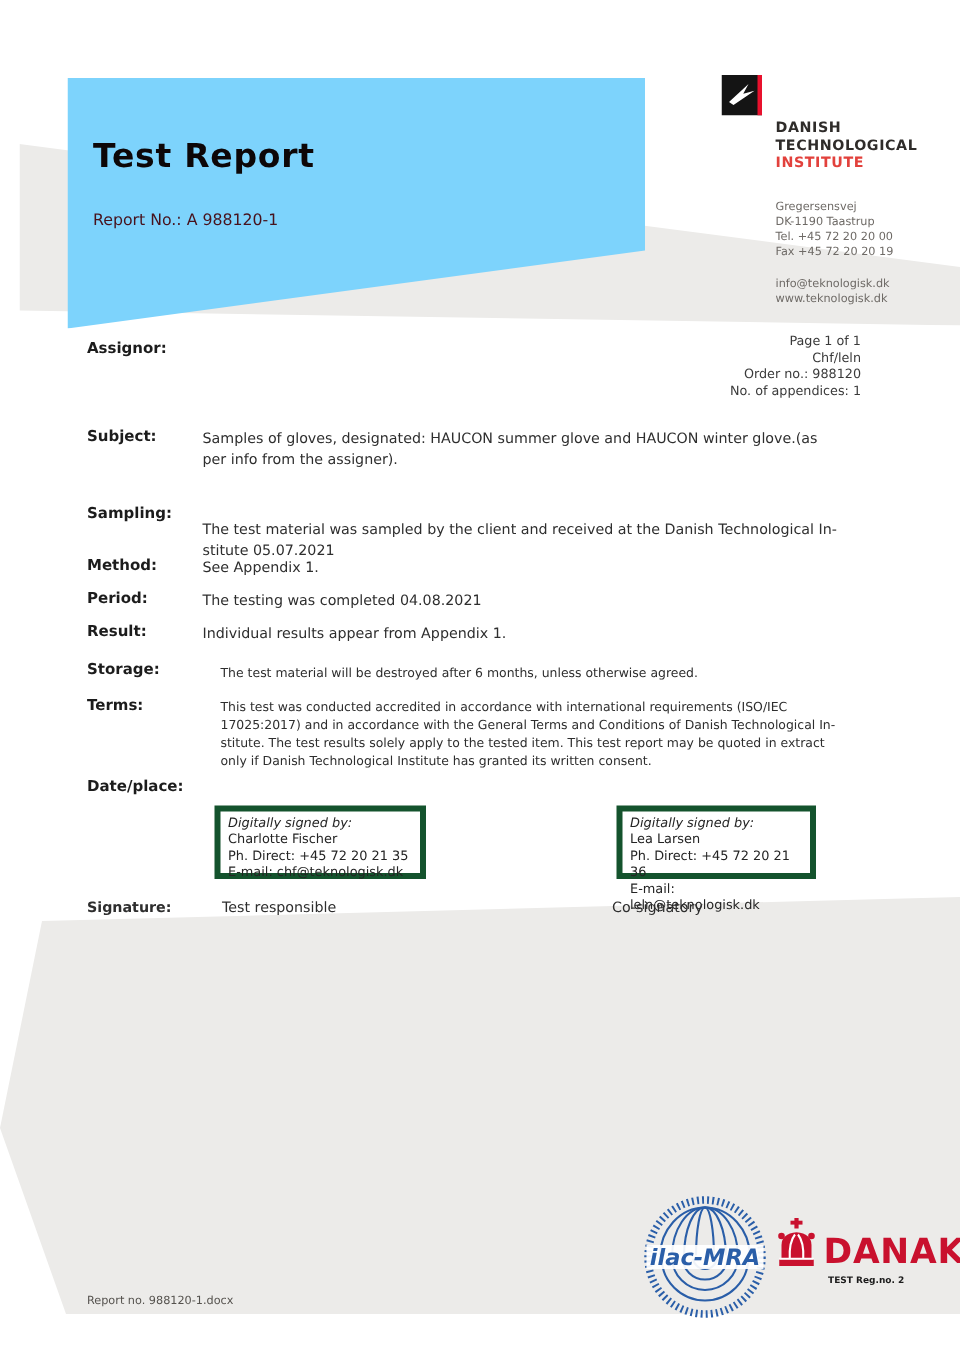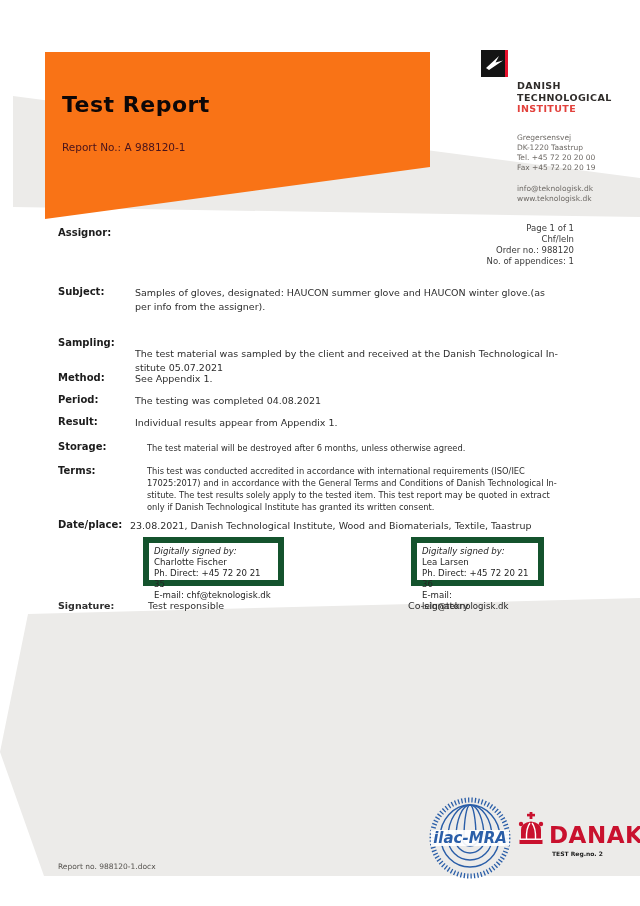--- a/index.html
+++ b/index.html
@@ -2,41 +2,41 @@
 <html><head>
 <meta charset="utf-8">
 <style>
   html,body{margin:0;padding:0;background:#fff;}
   .page{position:relative;width:640px;height:906px;background:#ffffff;overflow:hidden;
         font-family:"DejaVu Sans","Liberation Sans",sans-serif;color:#2e2e2e;}
 
   
   .band-top{position:absolute;left:0;top:0;width:640px;height:230px;background:#ecebe9;
     clip-path:polygon(13px 96px,640px 178px,640px 217px,13px 207px);}
-  .banner{position:absolute;left:0;top:0;width:560px;height:230px;background:#f97316;
+  .banner{position:absolute;left:0;top:0;width:560px;height:230px;background:#7dd3fc;
     clip-path:polygon(45px 52px,430px 52px,430px 167px,45px 219px);text-align:center;}
   .band-bottom{position:absolute;left:0;top:560px;width:640px;height:346px;background:#ecebe9;
     clip-path:polygon(28px 54px,640px 38px,640px 316px,44px 316px,0px 192px);}
 
   .banner-title{position:absolute;left:62px;top:92px;font-size:22px;font-weight:bold;color:#0d0708;letter-spacing:0.5px;}
   .banner-no{position:absolute;left:62px;top:141px;font-size:10.5px;color:#47121c;}
 
   .brand-block{position:absolute;left:517px;top:80px;font-size:9.5px;font-weight:bold;
     letter-spacing:0.4px;line-height:11.5px;color:#2f2c2a;}
   .brand-block .red{color:#e2413c;}
   .addr{position:absolute;left:517px;top:133px;font-size:7.5px;line-height:10px;color:#6e6a66;}
   .contact{position:absolute;left:517px;top:184px;font-size:7.5px;line-height:10px;color:#6e6a66;}
 
   .pageinfo{position:absolute;right:66px;top:223px;font-size:8.5px;line-height:11px;text-align:right;color:#3a3a3a;}
 
   .lbl{position:absolute;left:58px;font-size:10px;font-weight:bold;color:#1c1c1c;}
   .bod{position:absolute;left:135px;font-size:9.5px;line-height:13.5px;color:#2e2e2e;}
   .small{font-size:8.3px;line-height:12px;margin-left:12px;}
 
-  .sigbox{position:absolute;top:537px;height:49px;border:6px solid #14532d;background:#fff;
+  .sigbox{position:absolute;top:537px;height:49px;border:4px solid #14532d;background:#fff;
     padding:3px 5px 0 5px;font-size:8.6px;line-height:11px;color:#242424;box-sizing:border-box;}
   .sigbox .it{font-style:italic;}
   .box-left{left:143px;width:141px;}
   .box-right{left:411px;width:133px;}
 
   .sigrow{position:absolute;top:600px;font-size:9.5px;color:#2e2e2e;}
 
   .footer{position:absolute;left:58px;top:862px;font-size:7.5px;color:#55524e;}
 
   .dtilogo{position:absolute;left:481px;top:50px;width:27px;height:27px;}
@@ -65,21 +65,21 @@
   </svg>
 
   <div class="brand-block">
     <div>DANISH</div>
     <div>TECHNOLOGICAL</div>
     <div class="red">INSTITUTE</div>
   </div>
 
   <div class="addr">
     <div>Gregersensvej</div>
-    <div>DK-1220 Taastrup</div>
+    <div>DK-1190 Taastrup</div>
     <div>Tel. +45 72 20 20 00</div>
     <div>Fax +45 72 20 20 19</div>
   </div>
 
   <div class="contact">
     <div>info@teknologisk.dk</div>
     <div>www.teknologisk.dk</div>
   </div>
 
   <div class="pageinfo">
@@ -117,21 +117,20 @@
 
   <div class="lbl" style="top:465px;">Terms:</div>
   <div class="bod small" style="top:465px;">
     <div>This test was conducted accredited in accordance with international requirements (ISO/IEC</div>
     <div>17025:2017) and in accordance with the General Terms and Conditions of Danish Technological In-</div>
     <div>stitute. The test results solely apply to the tested item. This test report may be quoted in extract</div>
     <div>only if Danish Technological Institute has granted its written consent.</div>
   </div>
 
   <div class="lbl" style="top:519px;">Date/place:</div>
-  <div class="bod" style="top:519px;left:130px;">23.08.2021, Danish Technological Institute, Wood and Biomaterials, Textile, Taastrup</div>
 
   <div class="sigbox box-left">
     <div class="it">Digitally signed by:</div>
     <div>Charlotte Fischer</div>
     <div>Ph. Direct: +45 72 20 21 35</div>
     <div>E-mail: chf@teknologisk.dk</div>
   </div>
   <div class="sigbox box-right">
     <div class="it">Digitally signed by:</div>
     <div>Lea Larsen</div>

